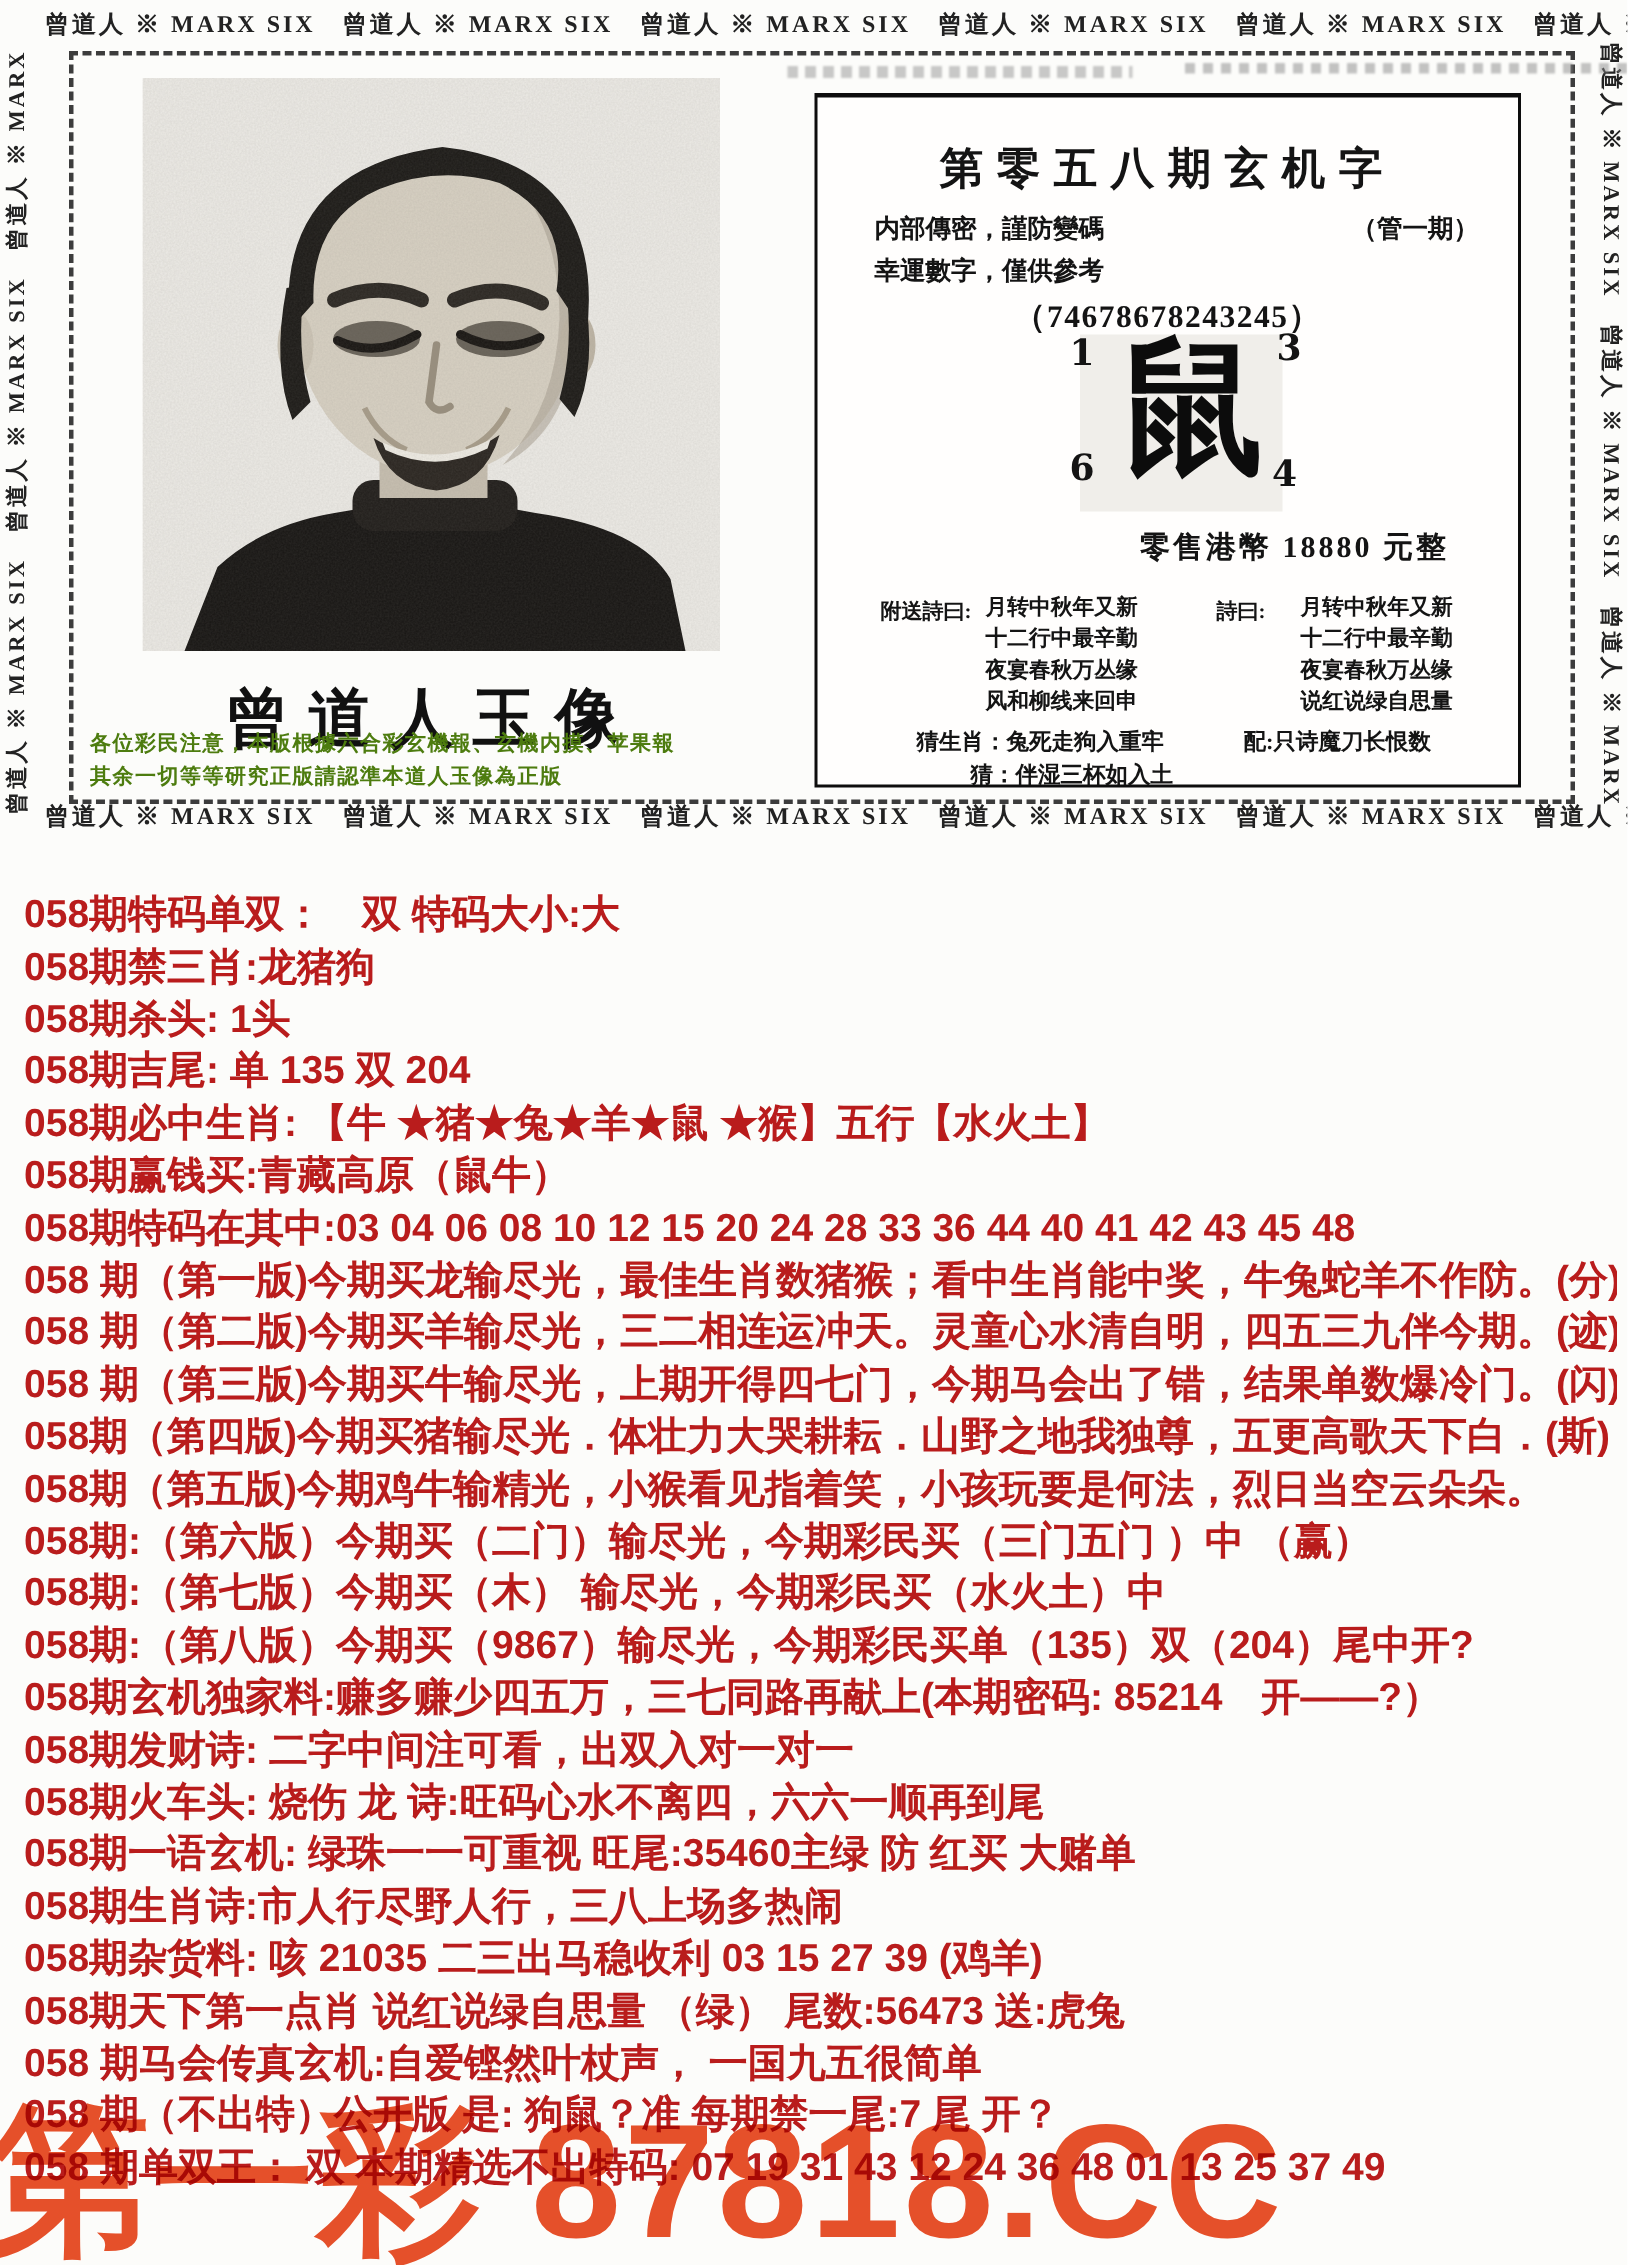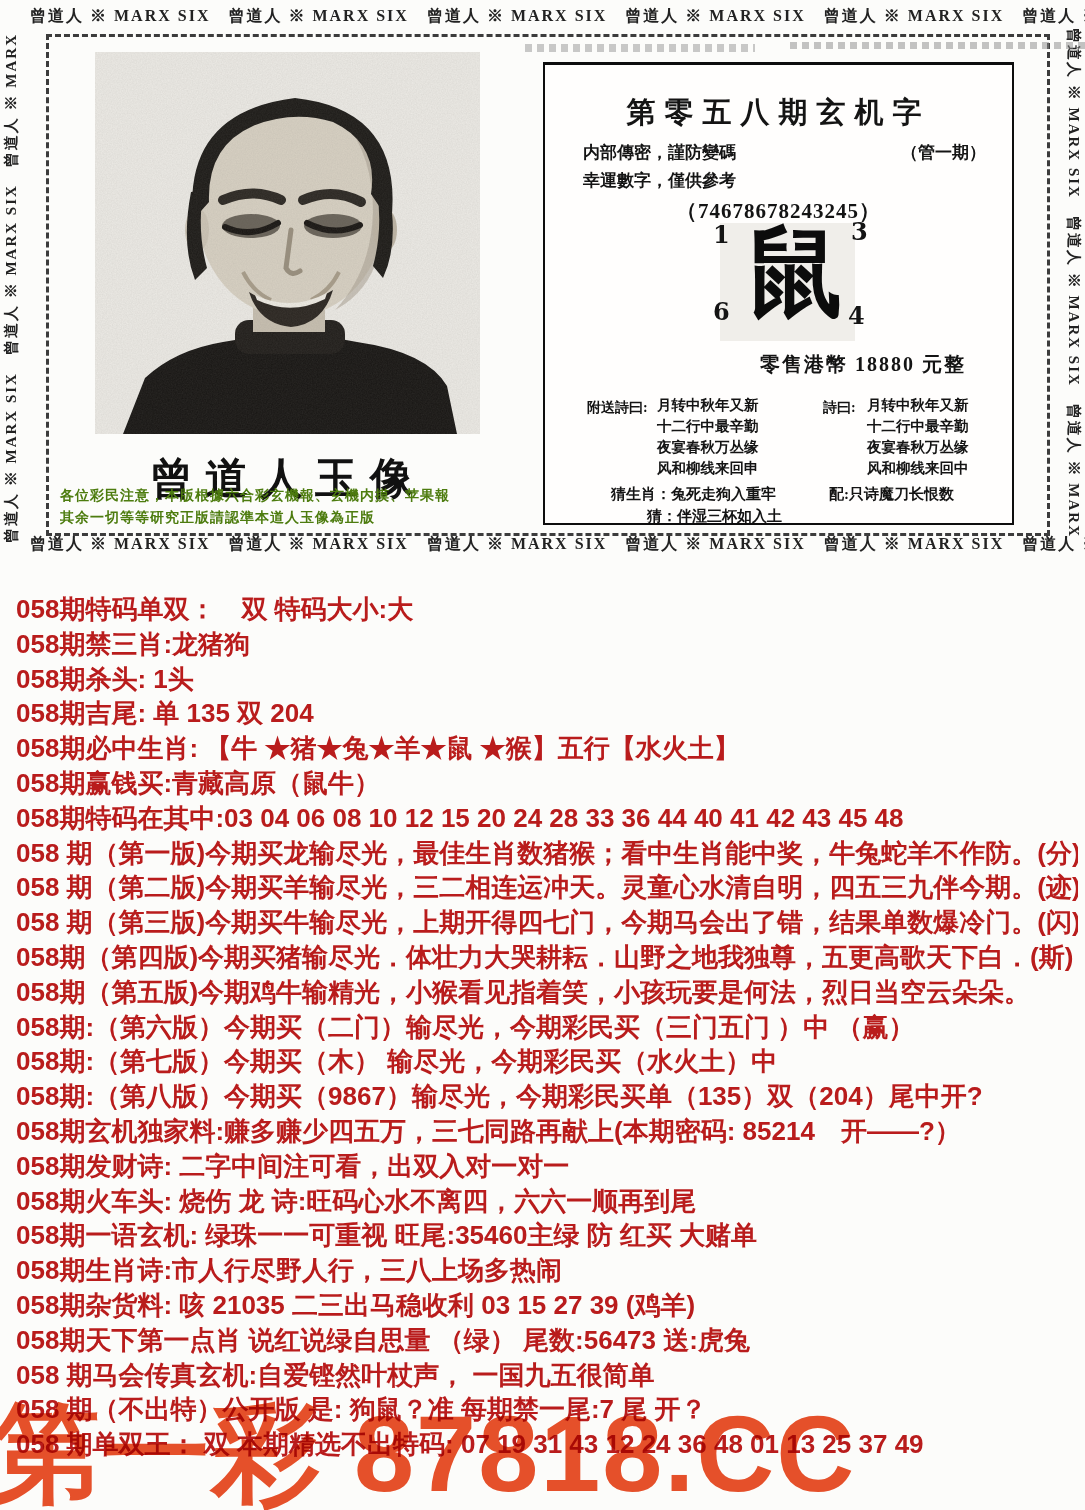--- a/index.html
+++ b/index.html
@@ -74,21 +74,21 @@
     font-family:"DejaVu Serif", serif;
   }
   .cn { position:absolute; font-size:24px; font-weight:bold; font-family:"DejaVu Serif", serif; }
   .cn-tl { left:168px; top:155px; }
   .cn-tr { left:306px; top:152px; }
   .cn-bl { left:168px; top:232px; }
   .cn-br { left:303px; top:236px; }
   .mb-price { position:absolute; left:215px; top:286px; font-size:20px; font-weight:bold; letter-spacing:2px; white-space:nowrap;text-align:center; }
   .poem-label { position:absolute; font-size:14px; font-weight:bold; white-space:nowrap; }
   .pl1 { left:42px;  top:334px; }
-  .pl2 { left:278px; top:334px; }
+  .pl2 { left:266px; top:334px; }
   .poem { position:absolute; top:330px; font-size:14.5px; font-weight:bold; line-height:21px; white-space:nowrap; }
   .pleft  { left:112px; }
   .pright { left:322px; }
   .mb-guess { position:absolute; font-size:15px; font-weight:bold; white-space:nowrap; }
   .g1 { left:66px;  top:420px; }
   .g2 { left:284px; top:420px; }
   .g3 { left:102px; top:442px; }
   
   .tips { position:absolute; left:16px; top:592px; width:1062px; }
   .tip-line {
@@ -185,21 +185,21 @@
       <div>月转中秋年又新</div>
       <div>十二行中最辛勤</div>
       <div>夜宴春秋万丛缘</div>
       <div>风和柳线来回申</div>
     </div>
     <div class="poem-label pl2">詩曰:</div>
     <div class="poem pright">
       <div>月转中秋年又新</div>
       <div>十二行中最辛勤</div>
       <div>夜宴春秋万丛缘</div>
-      <div>风和柳线来回中</div>
+      <div>说红说绿自思量</div>
     </div>
     <div class="mb-guess g1">猜生肖：兔死走狗入重牢</div>
     <div class="mb-guess g2">配:只诗魔刀长恨数</div>
     <div class="mb-guess g3">猜：伴湿三杯如入土</div>
   </div>
 
   <div class="tips">
     <div class="tip-line">058期特码单双：　双  特码大小:大</div>
     <div class="tip-line">058期禁三肖:龙猪狗</div>
     <div class="tip-line">058期杀头: 1头</div>

